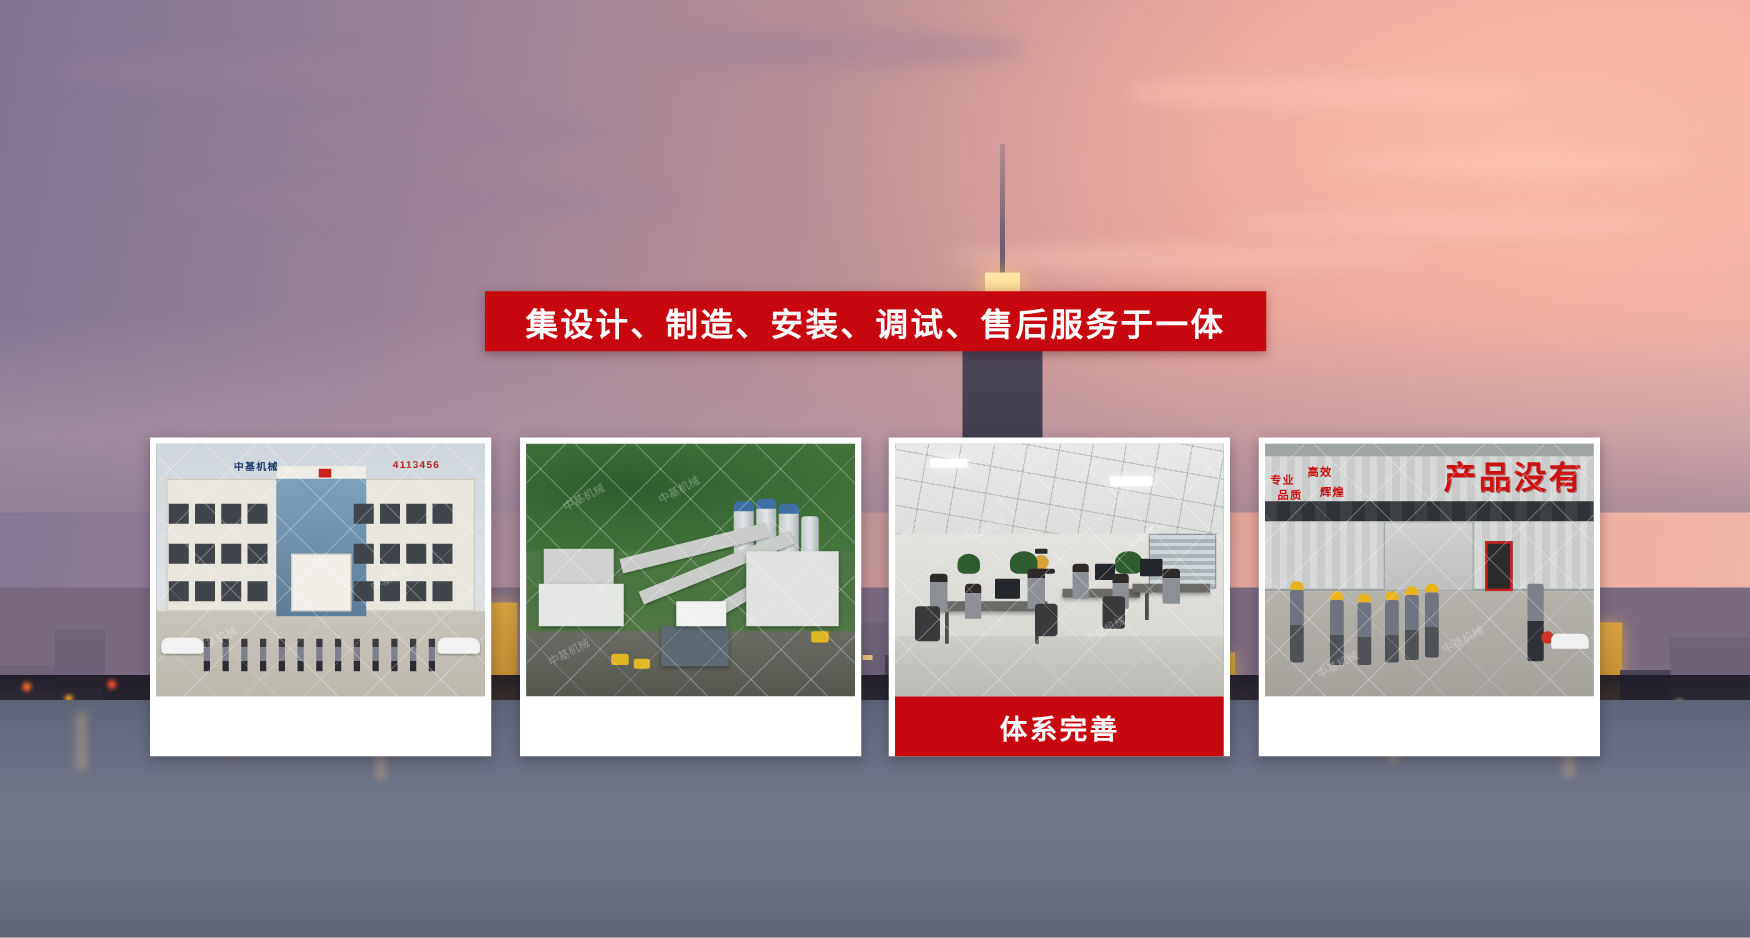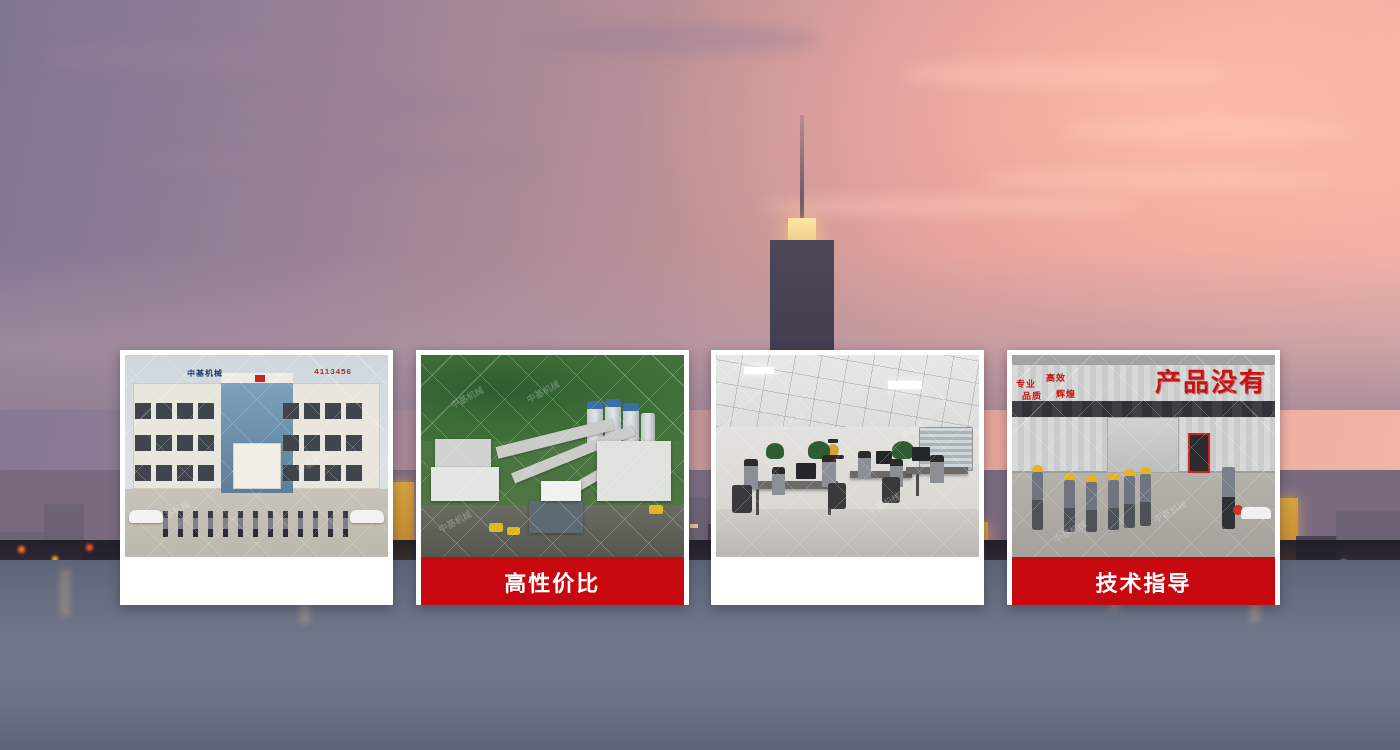--- a/index.html
+++ b/index.html
@@ -315,20 +315,23 @@
   </div>
   <div class="river">
     <div class="reflect" style="left:60px;  top:10px; width:10px; height:46px;"></div>
     <div class="reflect" style="left:180px; top:6px;  width:8px;  height:38px;"></div>
     <div class="reflect" style="left:300px; top:12px; width:9px;  height:52px;"></div>
     <div class="reflect" style="left:1110px;top:8px;  width:9px;  height:42px;"></div>
     <div class="reflect" style="left:1250px;top:14px; width:10px; height:48px;"></div>
   </div>
 
 
+  <div class="subbanner">
+    <span class="subbanner-text">集设计、制造、安装、调试、售后服务于一体</span>
+  </div>
 
   <div class="cards">
 
     <div class="card">
       <div class="card-photo">
         <div class="p1-sky"></div>
         <div class="p1-ground"></div>
         <div class="p1-bldg"></div>
         <div class="p1-bldg-mid"></div>
         <div class="p1-roof"></div>
@@ -417,21 +420,20 @@
         <div class="p2-struct" style="left:108px; top:146px; width:54px; height:32px; background:#5d6a72;"></div>
         <div class="p2-struct" style="left:120px; top:126px; width:40px; height:20px; background:#f0f2ef;"></div>
         <div class="p2-exc" style="left:68px; top:168px; width:14px; height:9px;"></div>
         <div class="p2-exc" style="left:86px; top:172px; width:13px; height:8px;"></div>
         <div class="p2-exc" style="left:228px;top:150px; width:14px; height:9px;"></div>
         <div class="mesh"></div>
         <div class="wm" style="left:28px; top:36px;">中基机械</div>
         <div class="wm" style="left:104px; top:30px;">中基机械</div>
         <div class="wm" style="left:16px; top:160px;">中基机械</div>
       </div>
-      <div class="card-label">高性价比</div>
     </div>
 
     <div class="card">
       <div class="card-photo">
         <div class="p3-wall"></div>
         <div class="p3-floor"></div>
         <div class="p3-ceil"></div>
         <div class="p3-grid"></div>
         <div class="p3-lamp" style="left:28px; top:12px; width:30px; height:7px;"></div>
         <div class="p3-lamp" style="left:172px; top:26px; width:34px; height:8px;"></div>
@@ -460,20 +462,21 @@
         <div class="p3-person" style="left:174px;top:104px; width:13px; height:28px;"></div>
         <div class="p3-person" style="left:214px;top:100px; width:14px; height:28px;"></div>
         <div class="p3-chair" style="left:16px; top:130px; width:20px; height:28px;"></div>
         <div class="p3-chair" style="left:112px;top:128px; width:18px; height:26px;"></div>
         <div class="p3-chair" style="left:166px;top:122px; width:18px; height:26px;"></div>
         <div class="mesh"></div>
         <div class="wm" style="left:54px; top:62px;">中基机械</div>
         <div class="wm" style="left:184px;top:66px;">中基机械</div>
         <div class="wm" style="left:150px;top:142px;">中基机械</div>
       </div>
+      <div class="card-label">体系完善</div>
     </div>
 
     <div class="card">
       <div class="card-photo">
         <div class="p4-sky"></div>
         <div class="p4-wall"></div>
         <div class="p4-roofline"></div>
         <div class="p4-bigtext">产品没有</div>
         <div class="p4-smalltext" style="left:4px;  top:22px;">专业</div>
         <div class="p4-smalltext" style="left:34px; top:16px;">高效</div>
@@ -495,17 +498,16 @@
         <div class="p4-worker" style="left:112px;top:121px; height:52px;"></div>
         <div class="p4-helmet" style="left:128px;top:112px;"></div>
         <div class="p4-worker" style="left:128px;top:119px; height:52px;"></div>
         <div class="p4-boss" style="right:40px; top:112px; height:62px;"></div>
         <div class="p4-ball" style="right:32px; top:150px;"></div>
         <div class="p4-car"></div>
         <div class="mesh"></div>
         <div class="wm" style="left:140px; top:150px;">中基机械</div>
         <div class="wm" style="left:40px; top:170px;">中基机械</div>
       </div>
-      <div class="card-label">技术指导</div>
     </div>
 
   </div>
 </div>
 
 </body></html>

